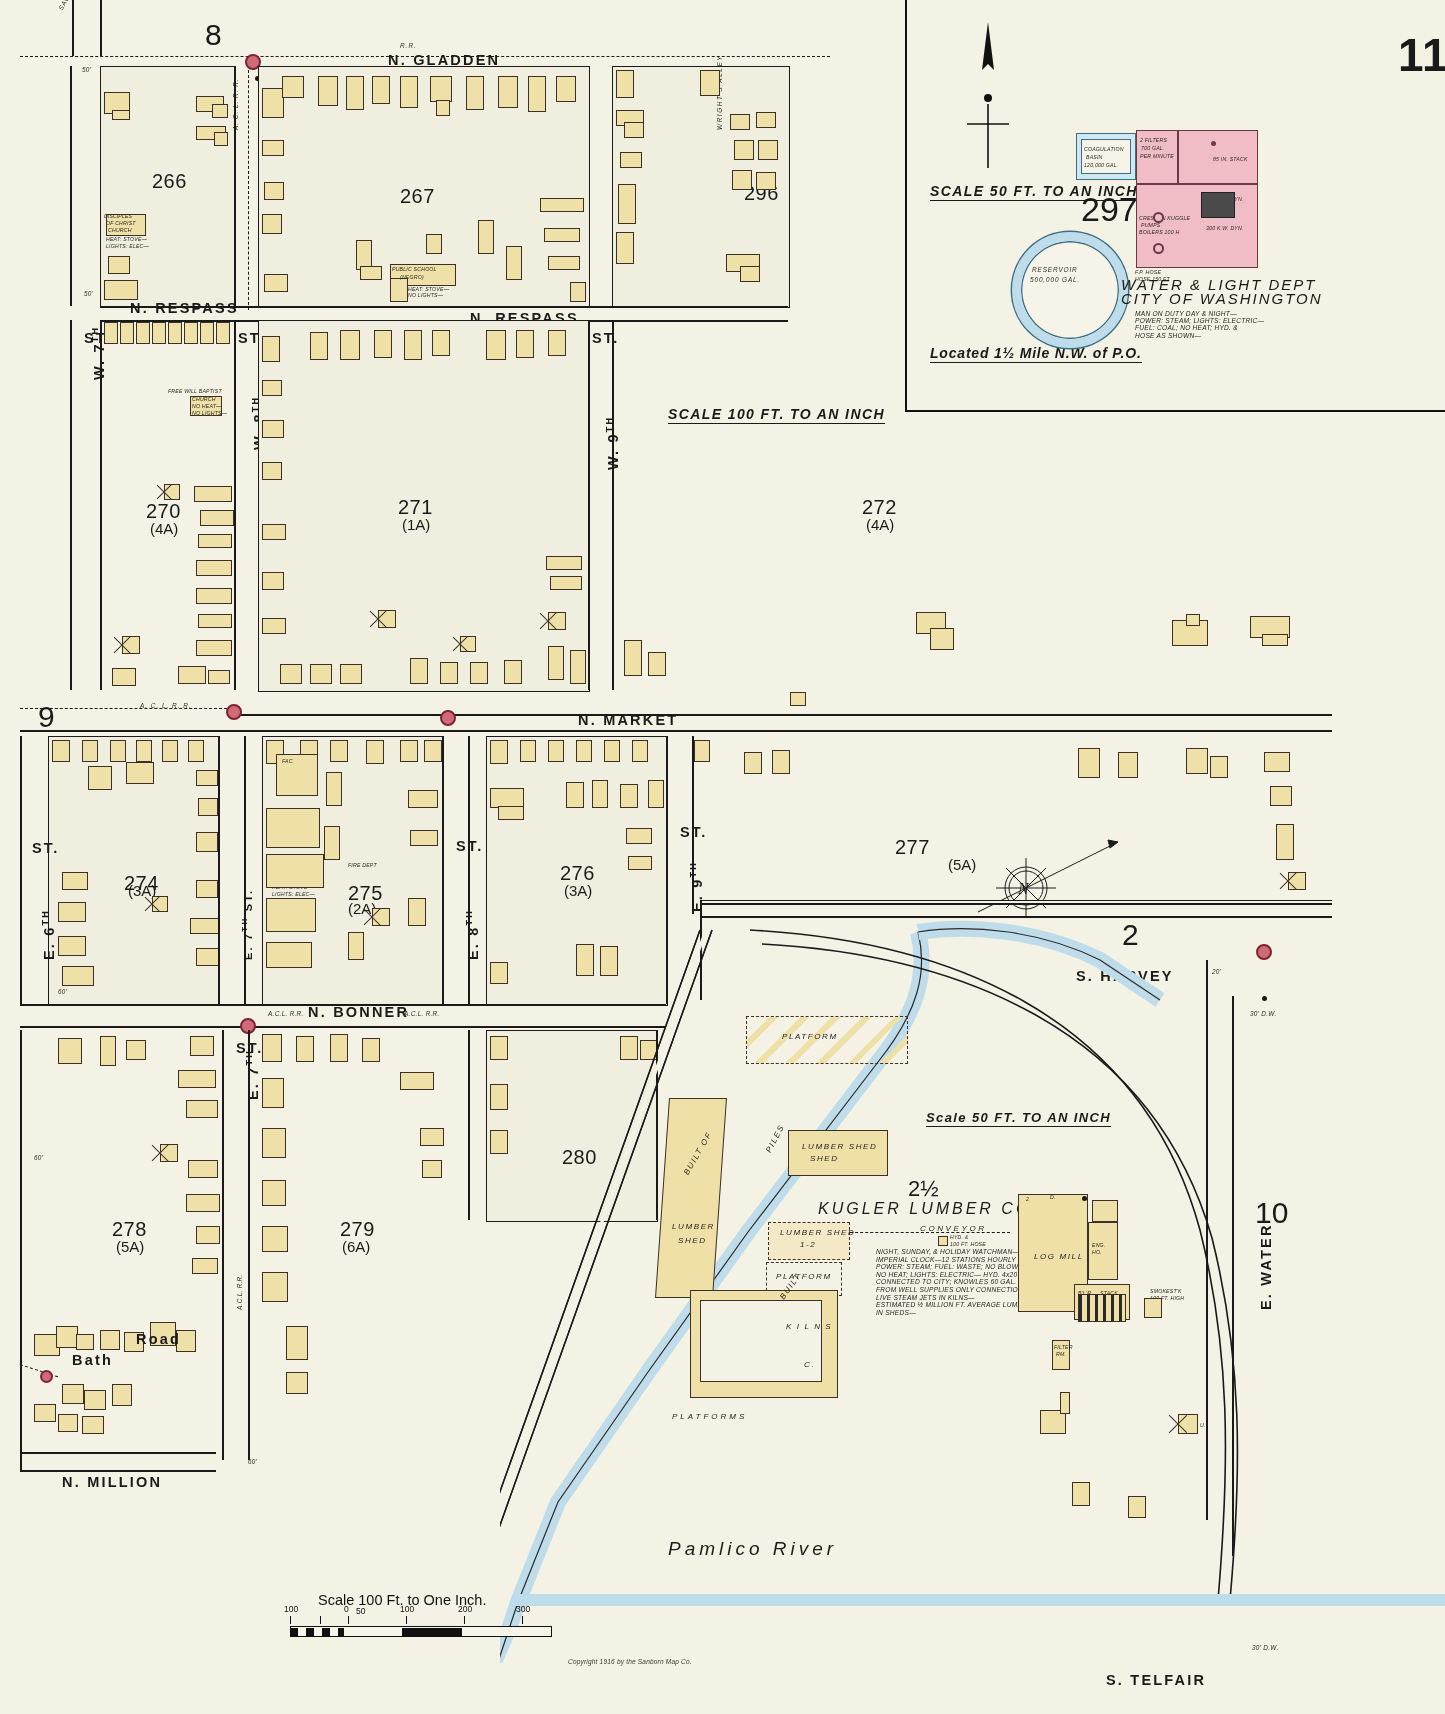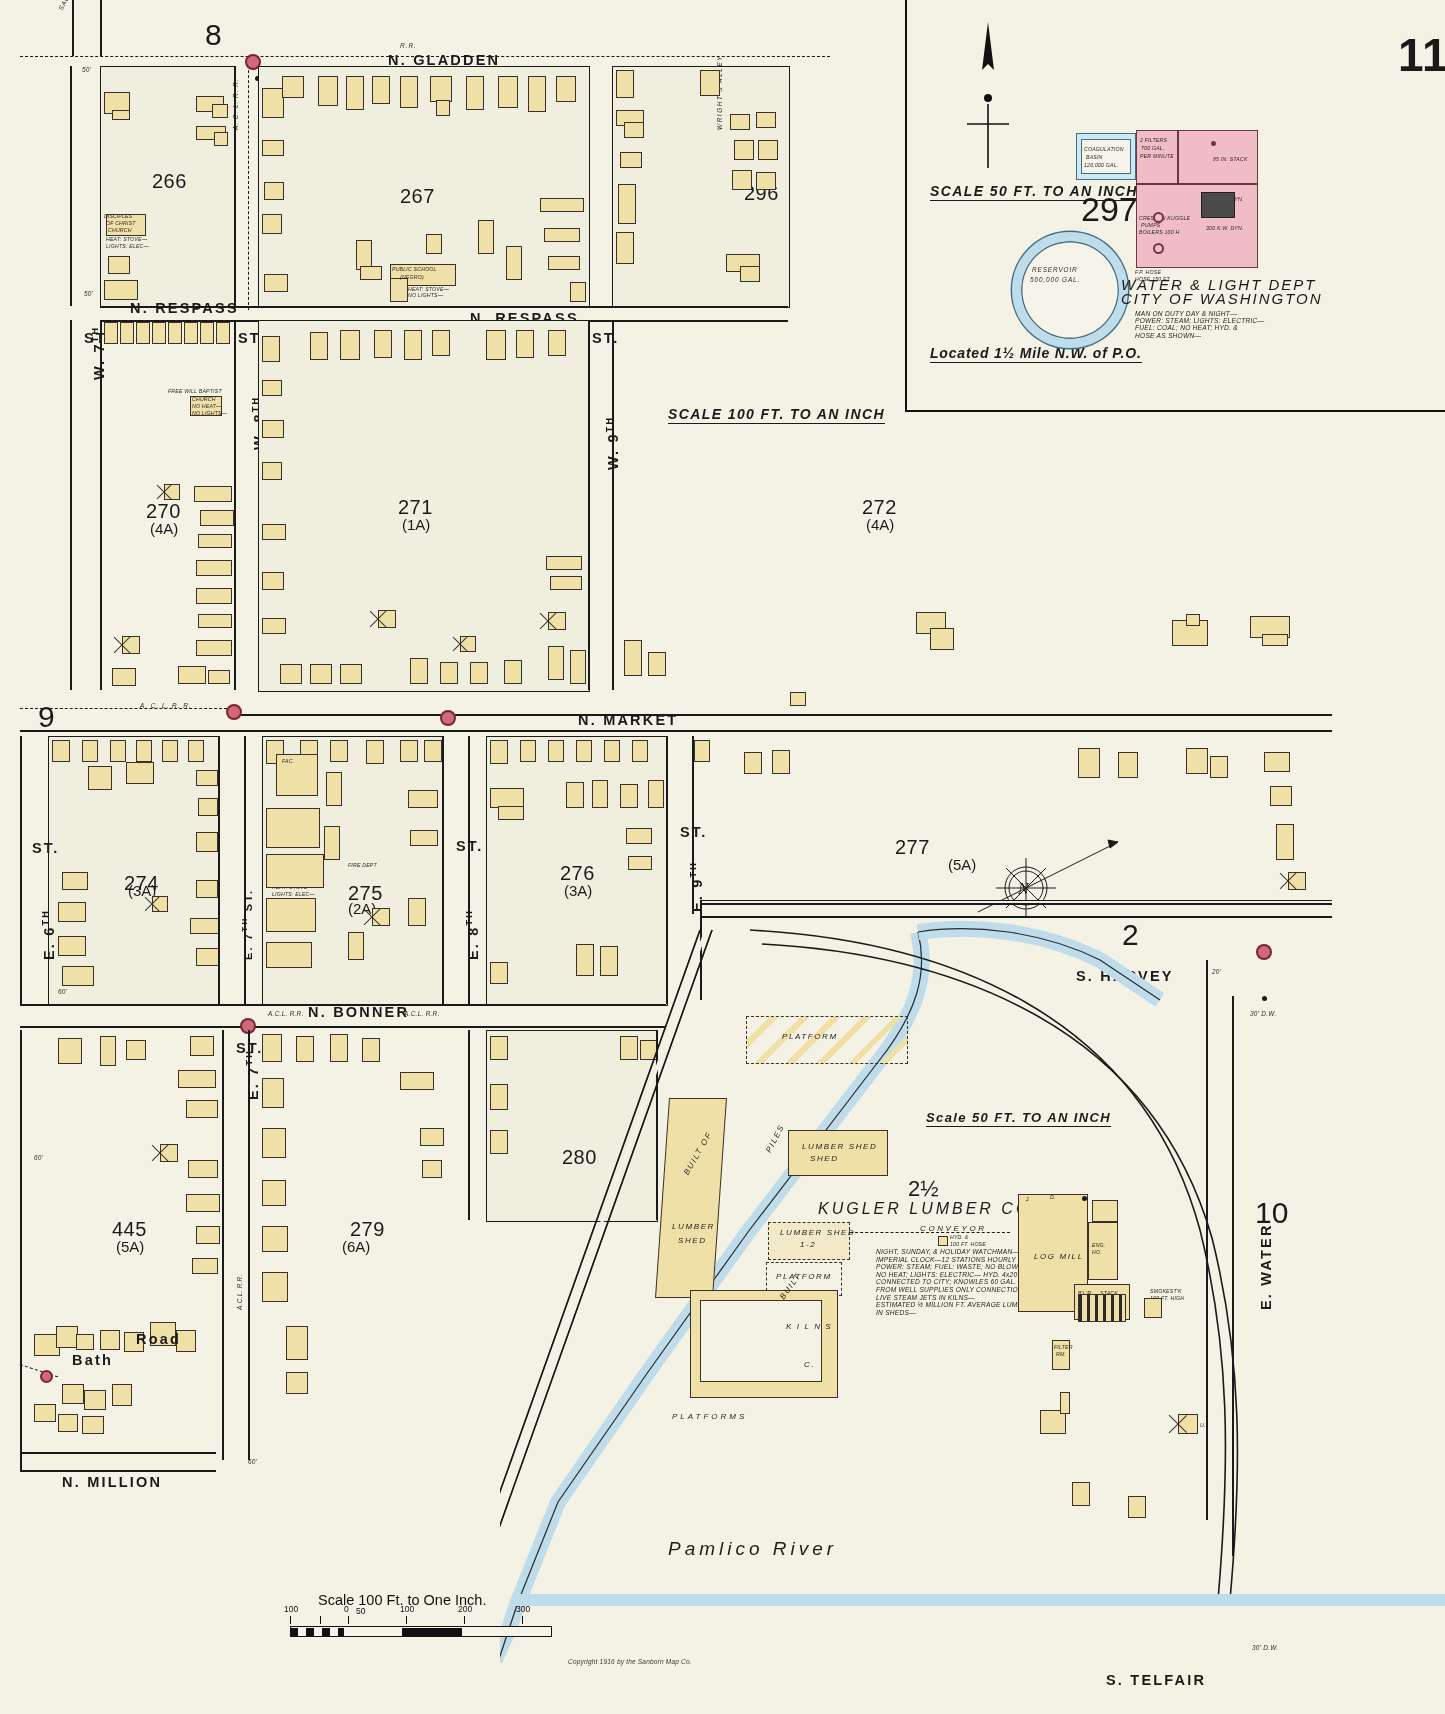--- a/index.html
+++ b/index.html
@@ -465,21 +465,21 @@
   <div class="vline" style="left:1232px;top:996px;height:560px;"></div>
   <div class="t stname v" style="left:1258px;top:1310px;transform:rotate(-90deg);">E. WATER</div>
 
   <div class="hline" style="left:20px;top:1004px;width:646px;"></div>
   <div class="hline" style="left:20px;top:1026px;width:646px;"></div>
   <div class="t stname" style="left:308px;top:1004px;">N. BONNER</div>
   <div class="hyd" style="left:240px;top:1018px;"></div>
   <div class="t tiny2" style="left:268px;top:1010px;font-style:italic;">A.C.L. R.R.</div>
   <div class="t tiny2" style="left:404px;top:1010px;font-style:italic;">A.C.L. R.R.</div>
 
-  <div class="t blknum" style="left:112px;top:1218px;">445</div>
+  <div class="t blknum" style="left:112px;top:1218px;">278</div>
   <div class="t blksub" style="left:116px;top:1238px;">(5A)</div>
   <div class="vline" style="left:20px;top:1030px;height:440px;"></div>
   <div class="bldg" style="left:58px;top:1038px;width:24px;height:26px;"></div>
   <div class="bldg" style="left:100px;top:1036px;width:16px;height:30px;"></div>
   <div class="bldg" style="left:126px;top:1040px;width:20px;height:20px;"></div>
   <div class="bldg" style="left:190px;top:1036px;width:24px;height:20px;"></div>
   <div class="bldg" style="left:178px;top:1070px;width:38px;height:18px;"></div>
   <div class="bldg" style="left:186px;top:1100px;width:32px;height:18px;"></div>
   <div class="xbld" style="left:160px;top:1144px;width:18px;height:18px;"></div>
   <div class="bldg" style="left:188px;top:1160px;width:30px;height:18px;"></div>
@@ -488,21 +488,21 @@
   <div class="bldg" style="left:192px;top:1258px;width:26px;height:16px;"></div>
   <div class="t tiny2" style="left:34px;top:1154px;font-style:italic;">60'</div>
   <div class="t tiny2" style="left:248px;top:1458px;font-style:italic;">60'</div>
 
   <div class="vline" style="left:222px;top:1030px;height:430px;"></div>
   <div class="vline" style="left:248px;top:1030px;height:430px;"></div>
   <div class="t stname v" style="left:244px;top:1100px;transform:rotate(-90deg);">E. 7<span style="font-size:9px;vertical-align:super">TH</span></div>
   <div class="t stname" style="left:236px;top:1040px;">ST.</div>
   <div class="t tiny2" style="left:236px;top:1310px;transform:rotate(-90deg);transform-origin:0 0;font-style:italic;">A.C.L. R.R.</div>
 
-  <div class="t blknum" style="left:350px;top:1218px;">279</div>
+  <div class="t blknum" style="left:340px;top:1218px;">279</div>
   <div class="t blksub" style="left:342px;top:1238px;">(6A)</div>
   <div class="bldg" style="left:262px;top:1034px;width:20px;height:28px;"></div>
   <div class="bldg" style="left:296px;top:1036px;width:18px;height:26px;"></div>
   <div class="bldg" style="left:330px;top:1034px;width:18px;height:28px;"></div>
   <div class="bldg" style="left:362px;top:1038px;width:18px;height:24px;"></div>
   <div class="bldg" style="left:400px;top:1072px;width:34px;height:18px;"></div>
   <div class="bldg" style="left:420px;top:1128px;width:24px;height:18px;"></div>
   <div class="bldg" style="left:262px;top:1078px;width:22px;height:30px;"></div>
   <div class="bldg" style="left:262px;top:1128px;width:24px;height:30px;"></div>
   <div class="bldg" style="left:262px;top:1180px;width:24px;height:26px;"></div>

